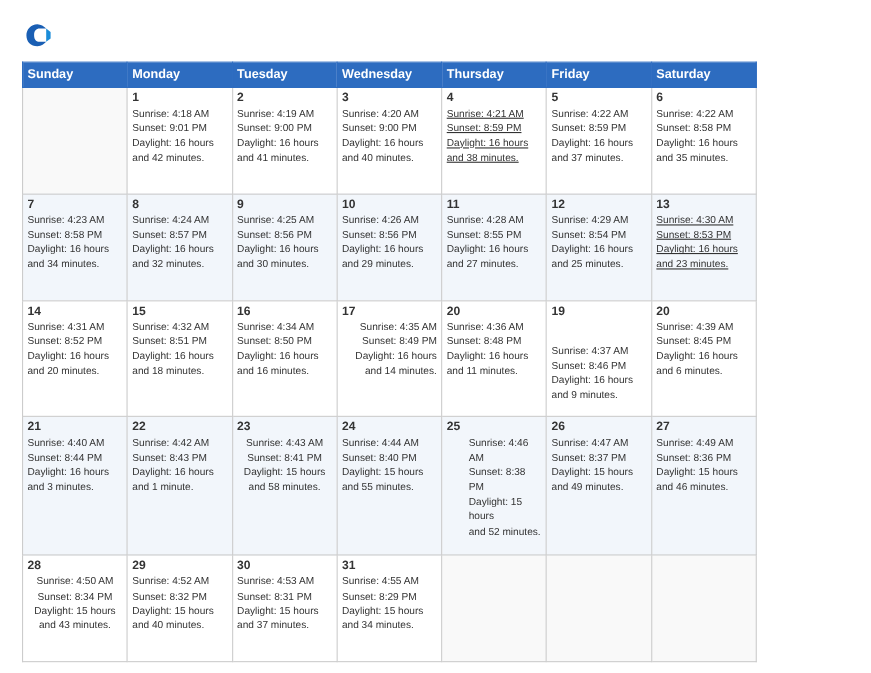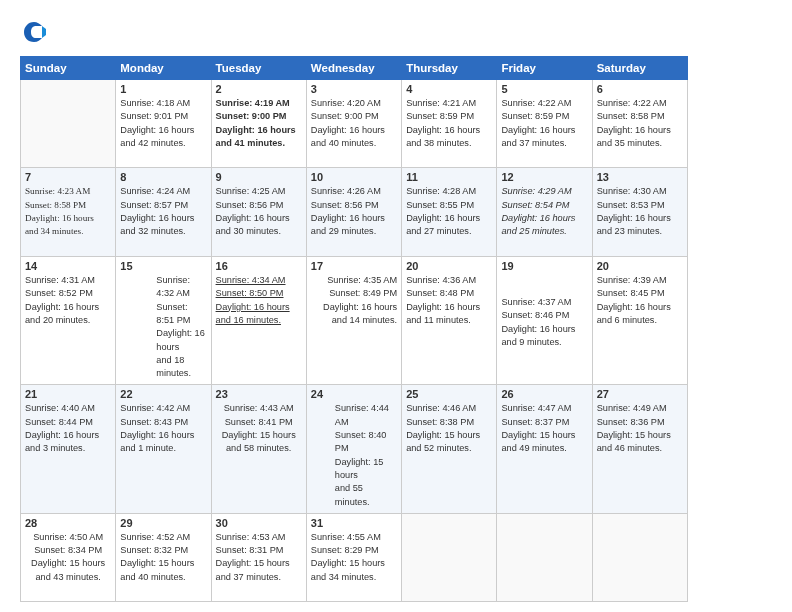--- a/index.html
+++ b/index.html
@@ -134,35 +134,35 @@
           <td class="empty-cell"></td>
           <td>
             <span class="day-num">1</span>
             <div class="day-info" style="white-space: pre-line;">Sunrise: 4:18 AM
 Sunset: 9:01 PM
 Daylight: 16 hours
 and 42 minutes.</div>
           </td>
           <td>
             <span class="day-num">2</span>
-            <div class="day-info" style="white-space: pre-line; font-weight: bold;">Sunrise: 4:19 AM
+            <div class="day-info" style="white-space: pre-line;">Sunrise: 4:19 AM
 Sunset: 9:00 PM
 Daylight: 16 hours
 and 41 minutes.</div>
           </td>
           <td>
             <span class="day-num">3</span>
             <div class="day-info" style="white-space: pre-line;">Sunrise: 4:20 AM
 Sunset: 9:00 PM
 Daylight: 16 hours
 and 40 minutes.</div>
           </td>
           <td>
             <span class="day-num">4</span>
-            <div class="day-info" style="white-space: pre-line;">Sunrise: 4:21 AM
+            <div class="day-info" style="white-space: pre-line; text-decoration: underline;">Sunrise: 4:21 AM
 Sunset: 8:59 PM
 Daylight: 16 hours
 and 38 minutes.</div>
           </td>
           <td>
             <span class="day-num">5</span>
             <div class="day-info" style="white-space: pre-line;">Sunrise: 4:22 AM
 Sunset: 8:59 PM
 Daylight: 16 hours
 and 37 minutes.</div>
@@ -171,21 +171,21 @@
             <span class="day-num">6</span>
             <div class="day-info" style="white-space: pre-line;">Sunrise: 4:22 AM
 Sunset: 8:58 PM
 Daylight: 16 hours
 and 35 minutes.</div>
           </td>
         </tr>
         <tr>
           <td class="row-shade">
             <span class="day-num">7</span>
-            <div class="day-info" style="white-space: pre-line; font-family: Liberation Serif, serif;">Sunrise: 4:23 AM
+            <div class="day-info" style="white-space: pre-line;">Sunrise: 4:23 AM
 Sunset: 8:58 PM
 Daylight: 16 hours
 and 34 minutes.</div>
           </td>
           <td class="row-shade">
             <span class="day-num">8</span>
             <div class="day-info" style="white-space: pre-line;">Sunrise: 4:24 AM
 Sunset: 8:57 PM
 Daylight: 16 hours
 and 32 minutes.</div>
@@ -206,51 +206,51 @@
           </td>
           <td class="row-shade">
             <span class="day-num">11</span>
             <div class="day-info" style="white-space: pre-line;">Sunrise: 4:28 AM
 Sunset: 8:55 PM
 Daylight: 16 hours
 and 27 minutes.</div>
           </td>
           <td class="row-shade">
             <span class="day-num">12</span>
-            <div class="day-info" style="white-space: pre-line; font-style: italic;">Sunrise: 4:29 AM
+            <div class="day-info" style="white-space: pre-line;">Sunrise: 4:29 AM
 Sunset: 8:54 PM
 Daylight: 16 hours
 and 25 minutes.</div>
           </td>
           <td class="row-shade">
             <span class="day-num">13</span>
-            <div class="day-info" style="white-space: pre-line;">Sunrise: 4:30 AM
+            <div class="day-info" style="white-space: pre-line; text-decoration: underline;">Sunrise: 4:30 AM
 Sunset: 8:53 PM
 Daylight: 16 hours
 and 23 minutes.</div>
           </td>
         </tr>
         <tr>
           <td>
             <span class="day-num">14</span>
             <div class="day-info" style="white-space: pre-line;">Sunrise: 4:31 AM
 Sunset: 8:52 PM
 Daylight: 16 hours
 and 20 minutes.</div>
           </td>
           <td>
             <span class="day-num">15</span>
-            <div class="day-info" style="white-space: pre-line; margin-left: 36px;">Sunrise: 4:32 AM
+            <div class="day-info" style="white-space: pre-line;">Sunrise: 4:32 AM
 Sunset: 8:51 PM
 Daylight: 16 hours
 and 18 minutes.</div>
           </td>
           <td>
             <span class="day-num">16</span>
-            <div class="day-info" style="white-space: pre-line; text-decoration: underline;">Sunrise: 4:34 AM
+            <div class="day-info" style="white-space: pre-line;">Sunrise: 4:34 AM
 Sunset: 8:50 PM
 Daylight: 16 hours
 and 16 minutes.</div>
           </td>
           <td>
             <span class="day-num">17</span>
             <div class="day-info" style="white-space: pre-line; text-align: right;">Sunrise: 4:35 AM
 Sunset: 8:49 PM
 Daylight: 16 hours
 and 14 minutes.</div>
@@ -294,28 +294,28 @@
           </td>
           <td class="row-shade">
             <span class="day-num">23</span>
             <div class="day-info" style="white-space: pre-line; text-align: center;">Sunrise: 4:43 AM
 Sunset: 8:41 PM
 Daylight: 15 hours
 and 58 minutes.</div>
           </td>
           <td class="row-shade">
             <span class="day-num">24</span>
-            <div class="day-info" style="white-space: pre-line; margin-left: 24px;">Sunrise: 4:44 AM
+            <div class="day-info" style="white-space: pre-line;">Sunrise: 4:44 AM
 Sunset: 8:40 PM
 Daylight: 15 hours
 and 55 minutes.</div>
           </td>
           <td class="row-shade">
             <span class="day-num">25</span>
-            <div class="day-info" style="white-space: pre-line;">Sunrise: 4:46 AM
+            <div class="day-info" style="white-space: pre-line; margin-left: 20px;">Sunrise: 4:46 AM
 Sunset: 8:38 PM
 Daylight: 15 hours
 and 52 minutes.</div>
           </td>
           <td class="row-shade">
             <span class="day-num">26</span>
             <div class="day-info" style="white-space: pre-line;">Sunrise: 4:47 AM
 Sunset: 8:37 PM
 Daylight: 15 hours
 and 49 minutes.</div>

